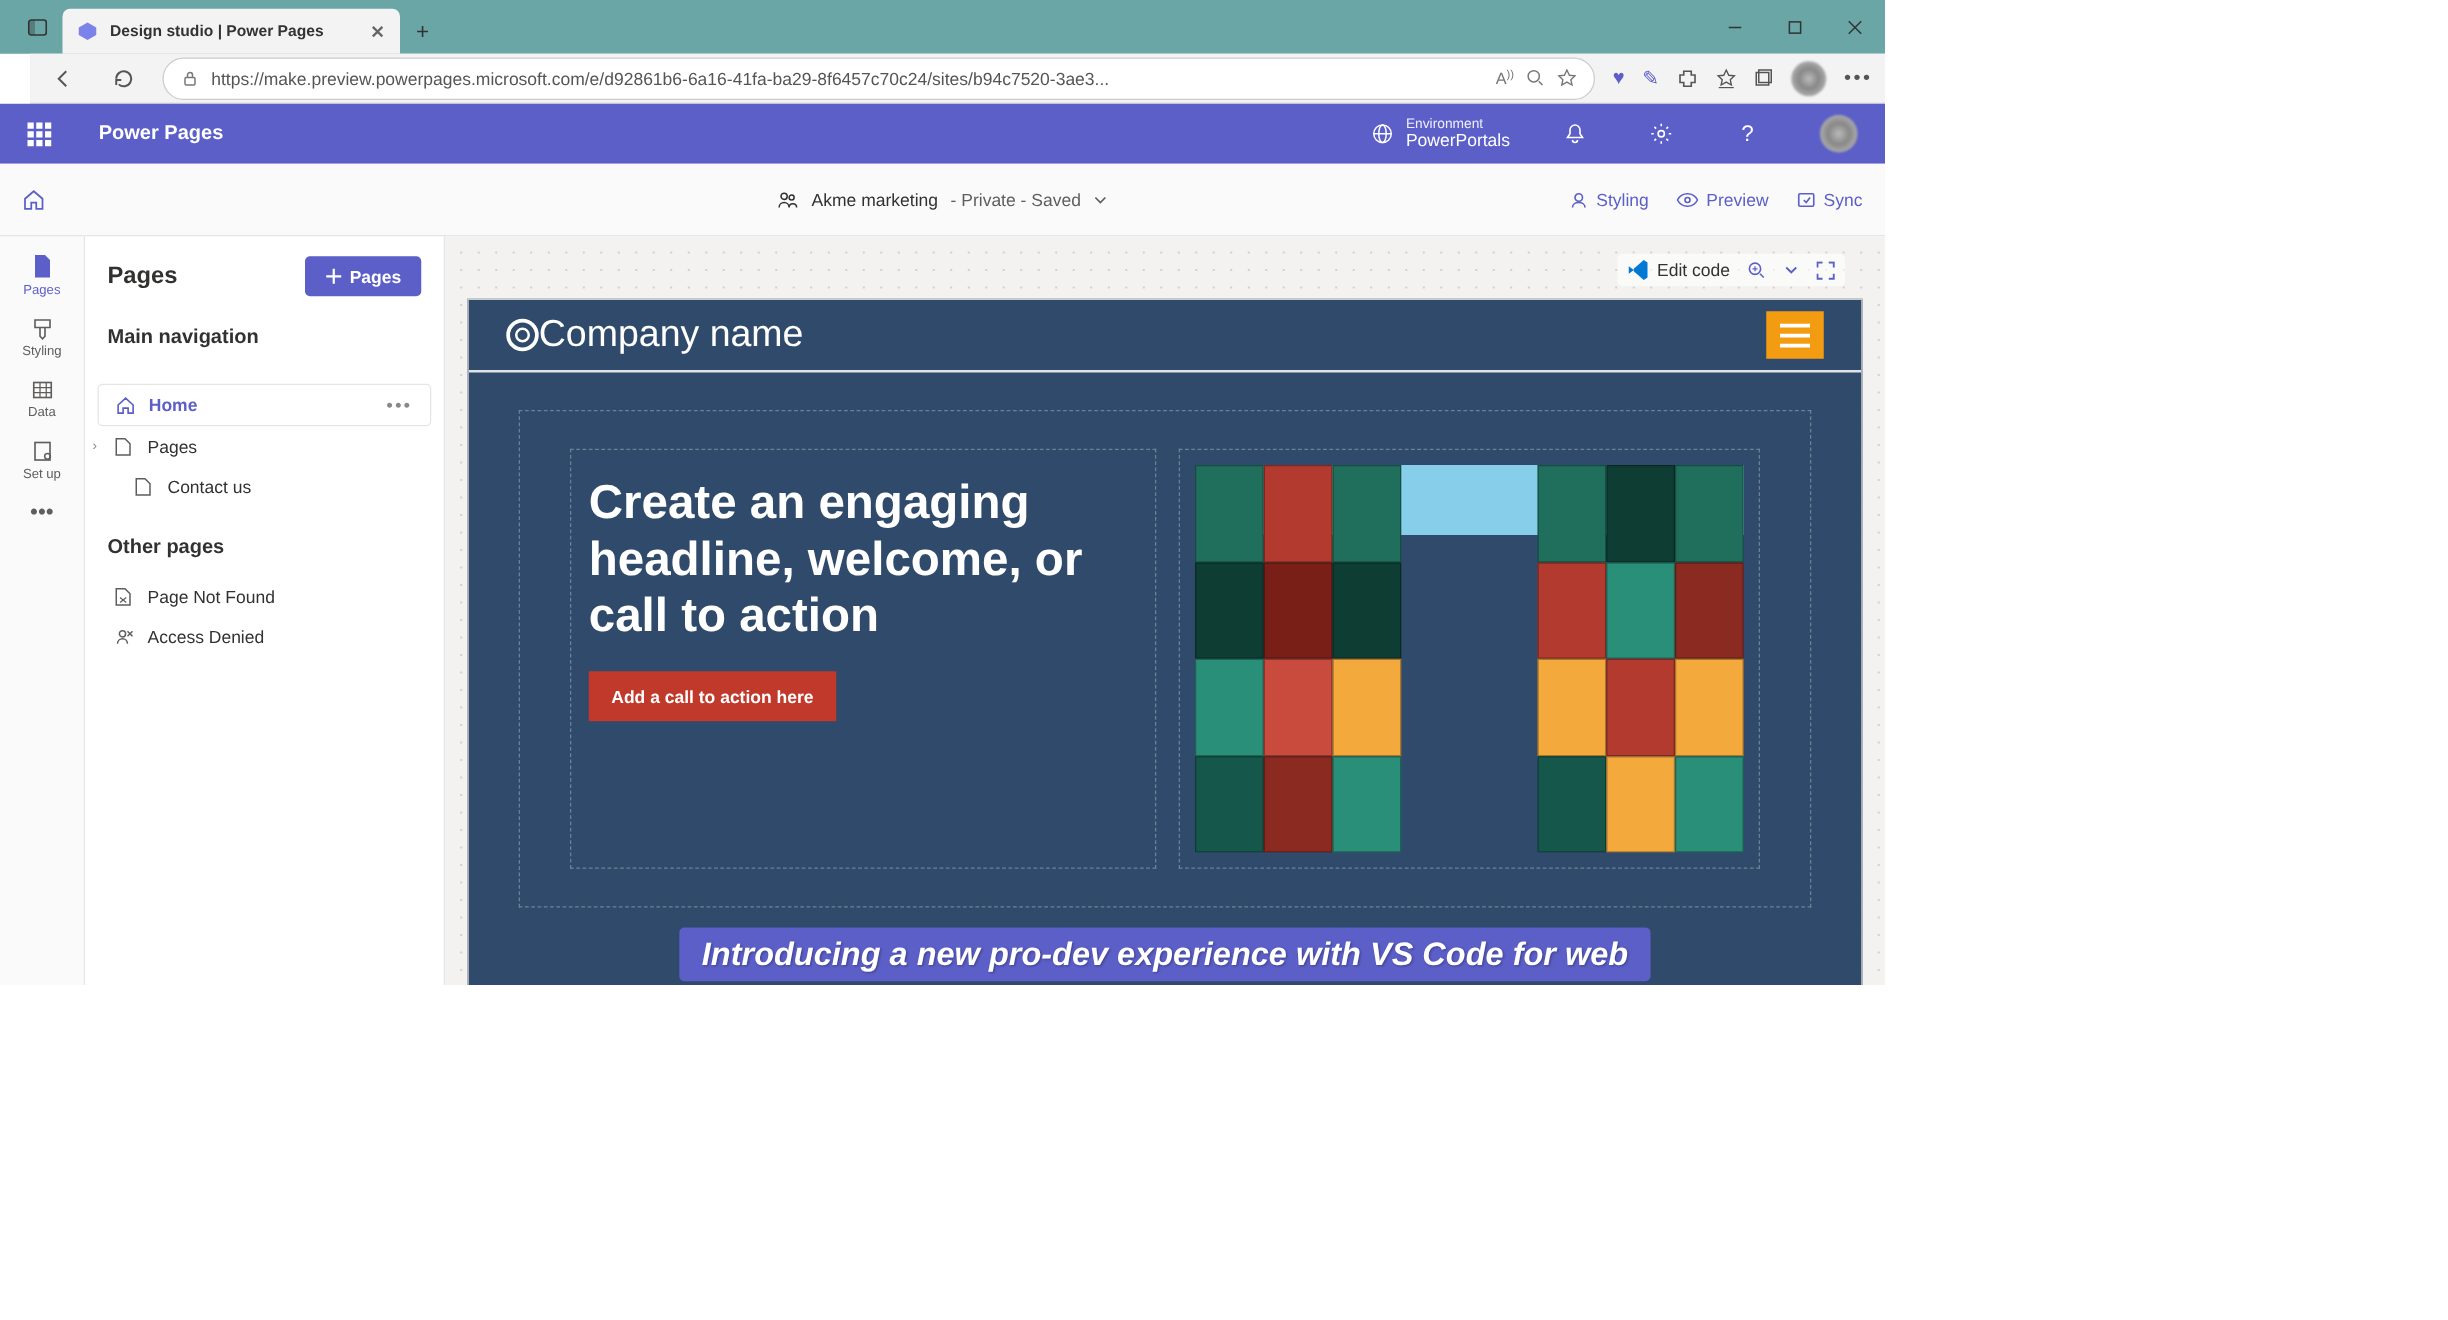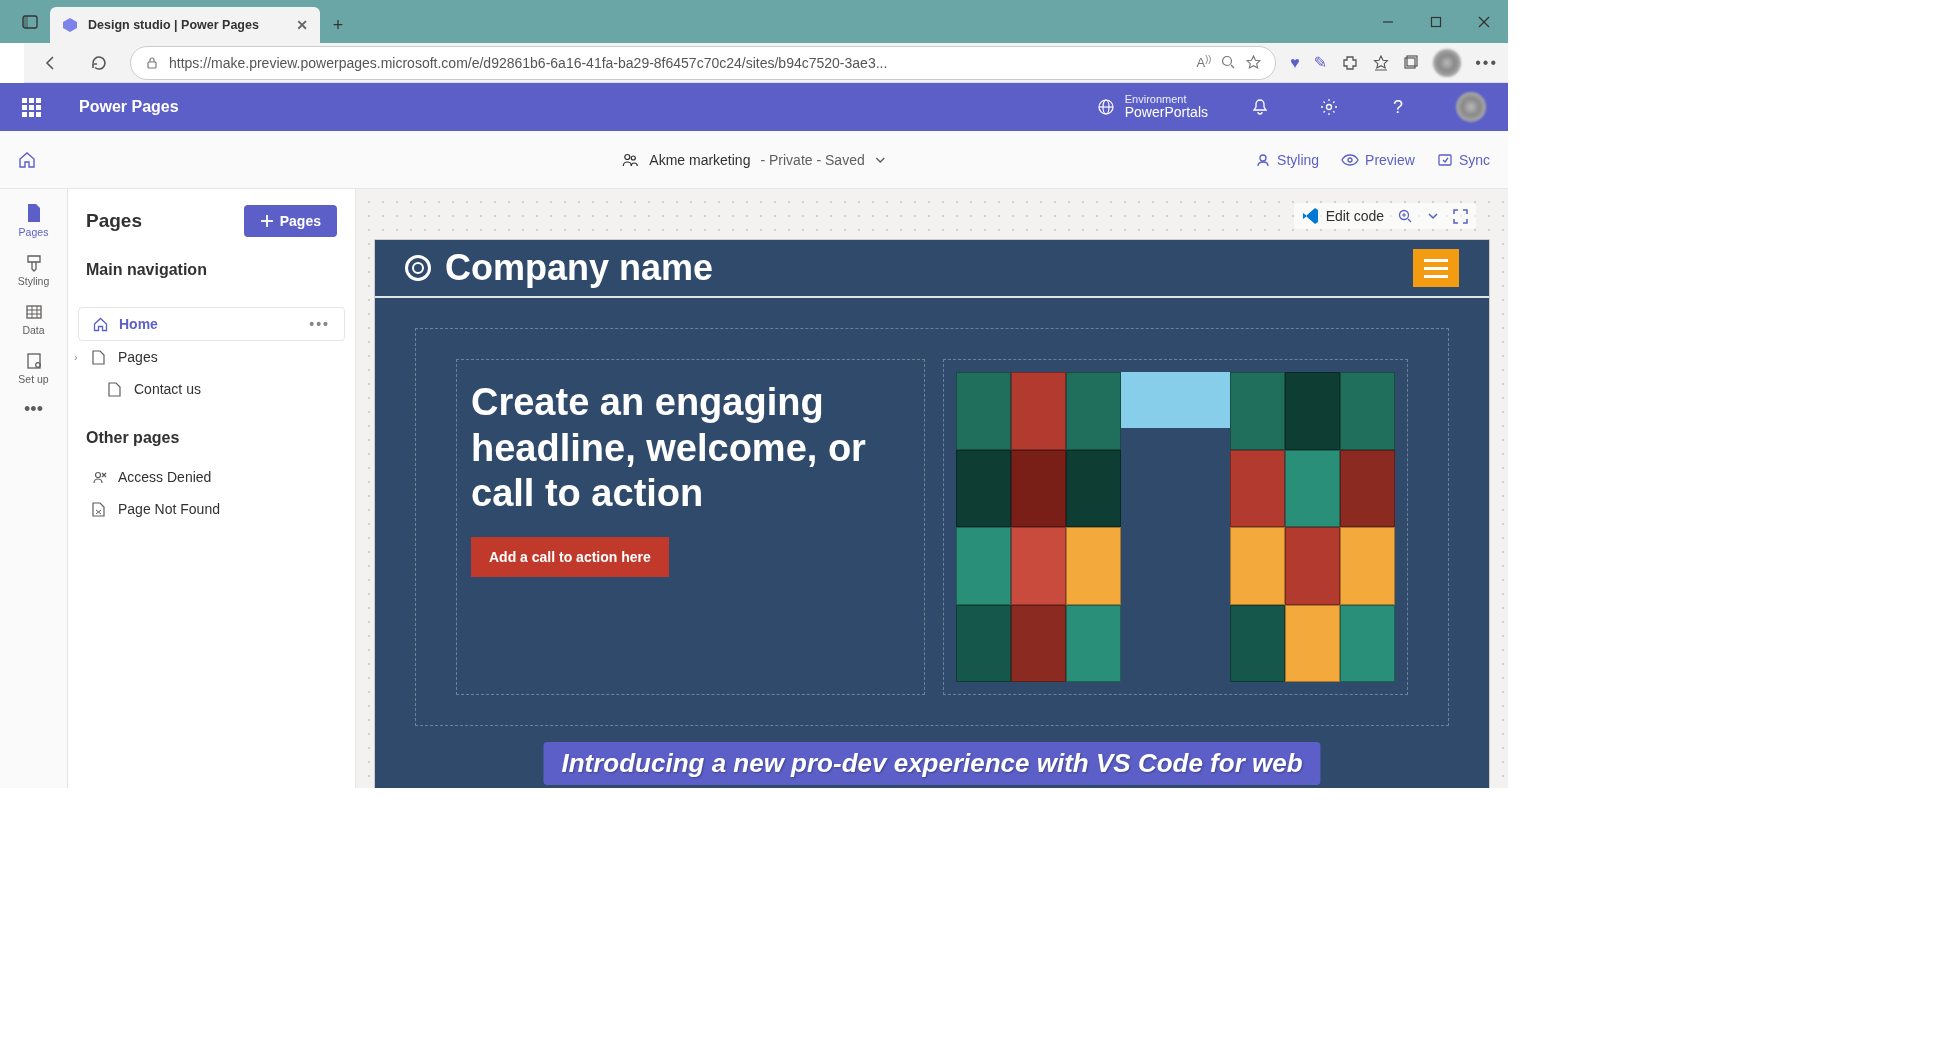--- a/index.html
+++ b/index.html
@@ -69,21 +69,21 @@
 
 .canvas-wrap { flex:1; background:#f3f2f1; position:relative; overflow:hidden;}
 .dots-bg { position:absolute; inset:0; background-image: radial-gradient(#d0d0d0 1px, transparent 1px); background-size:14px 14px; background-position:6px 6px;}
 .canvas-toolbar { position:absolute; top:14px; right:32px; display:flex; align-items:center; gap:14px; z-index:5; background:rgba(255,255,255,.6); padding:4px 8px; border-radius:4px;}
 .edit-code { display:flex; align-items:center; gap:6px; font-size:14px; color:#323130; cursor:pointer;}
 .vscode-ic { color:#0078d4; font-weight:700;}
 .ctb-ic { color:#5b5fc7; cursor:pointer; font-size:15px;}
 
 .site-preview { position:absolute; left:18px; right:18px; top:50px; bottom:0; background:#2f4a6a; border:1px solid #ccc; overflow:hidden;}
 .site-hdr { height:58px; display:flex; align-items:center; padding:0 30px; justify-content:space-between; border-bottom:2px solid #dfe3e8;}
-.brand { display:flex; align-items:center; gap:14px; color:#fff; font-size:36px; font-weight:700;}
+.brand { display:flex; align-items:center; color:#fff; font-size:30px; font-weight:400;}
 .brand-logo { width:26px; height:26px; border:3px solid #fff; border-radius:50%; position:relative;}
 .brand-logo::after { content:""; position:absolute; inset:4px; border:2px solid #fff; border-radius:50%;}
 .hamburger { width:46px; height:38px; background:#f39c12; display:flex; flex-direction:column; justify-content:center; align-items:center; gap:5px; cursor:pointer;}
 .hamburger span { width:24px; height:3px; background:#fff;}
 
 .hero { display:flex; padding:30px 40px; gap:18px; border:1px dashed rgba(255,255,255,.3); margin:30px 40px;}
 .hero-left { flex:1; border:1px dashed rgba(255,255,255,.3); padding:20px 14px;}
 .hero-left h1 { color:#fff; font-size:38px; font-weight:600; line-height:1.2; margin-bottom:20px;}
 .cta-btn { background:#c0392b; color:#fff; border:none; padding:12px 18px; font-size:14px; font-weight:600; cursor:pointer;}
 .hero-right { flex:1; border:1px dashed rgba(255,255,255,.3); padding:12px;}
@@ -358,38 +358,38 @@
               <path d="M1 1h7l4 4v9H1z" fill="none" stroke="#605e5c" stroke-width="1.2"></path>
             </svg>
           </span>
         <span>Contact us</span>
       </div>
     </div>
     <div class="section-title">Other pages</div>
     <div class="nav-list">
       <div class="nav-item">
         <span class="nic">
+            <svg width="14" height="15" viewBox="0 0 14 15">
+              <path d="M1 1h7l4 4v9H1z" fill="none" stroke="#605e5c" stroke-width="1.2"></path>
+              <line x1="4" y1="8" x2="9" y2="12" stroke="#605e5c"></line>
+              <line x1="9" y1="8" x2="4" y2="12" stroke="#605e5c"></line>
+            </svg>
+          </span>
+        <span>Page Not Found</span>
+      </div>
+      <div class="nav-item">
+        <span class="nic">
             <svg width="15" height="15" viewBox="0 0 15 15">
               <circle cx="6" cy="5" r="2.5" fill="none" stroke="#605e5c" stroke-width="1.2"></circle>
               <path d="M2 13c0-2.5 2-4 4-4s4 1.5 4 4" fill="none" stroke="#605e5c" stroke-width="1.2"></path>
               <line x1="10" y1="3" x2="14" y2="7" stroke="#605e5c" stroke-width="1.2"></line>
               <line x1="14" y1="3" x2="10" y2="7" stroke="#605e5c" stroke-width="1.2"></line>
             </svg>
           </span>
         <span>Access Denied</span>
-      </div>
-      <div class="nav-item">
-        <span class="nic">
-            <svg width="14" height="15" viewBox="0 0 14 15">
-              <path d="M1 1h7l4 4v9H1z" fill="none" stroke="#605e5c" stroke-width="1.2"></path>
-              <line x1="4" y1="8" x2="9" y2="12" stroke="#605e5c"></line>
-              <line x1="9" y1="8" x2="4" y2="12" stroke="#605e5c"></line>
-            </svg>
-          </span>
-        <span>Page Not Found</span>
       </div>
     </div>
   </div>
 
   <div class="canvas-wrap">
     <div class="dots-bg"></div>
     <div class="canvas-toolbar">
       <div class="edit-code">
         <span class="vscode-ic">
             <svg width="18" height="18" viewBox="0 0 18 18">

